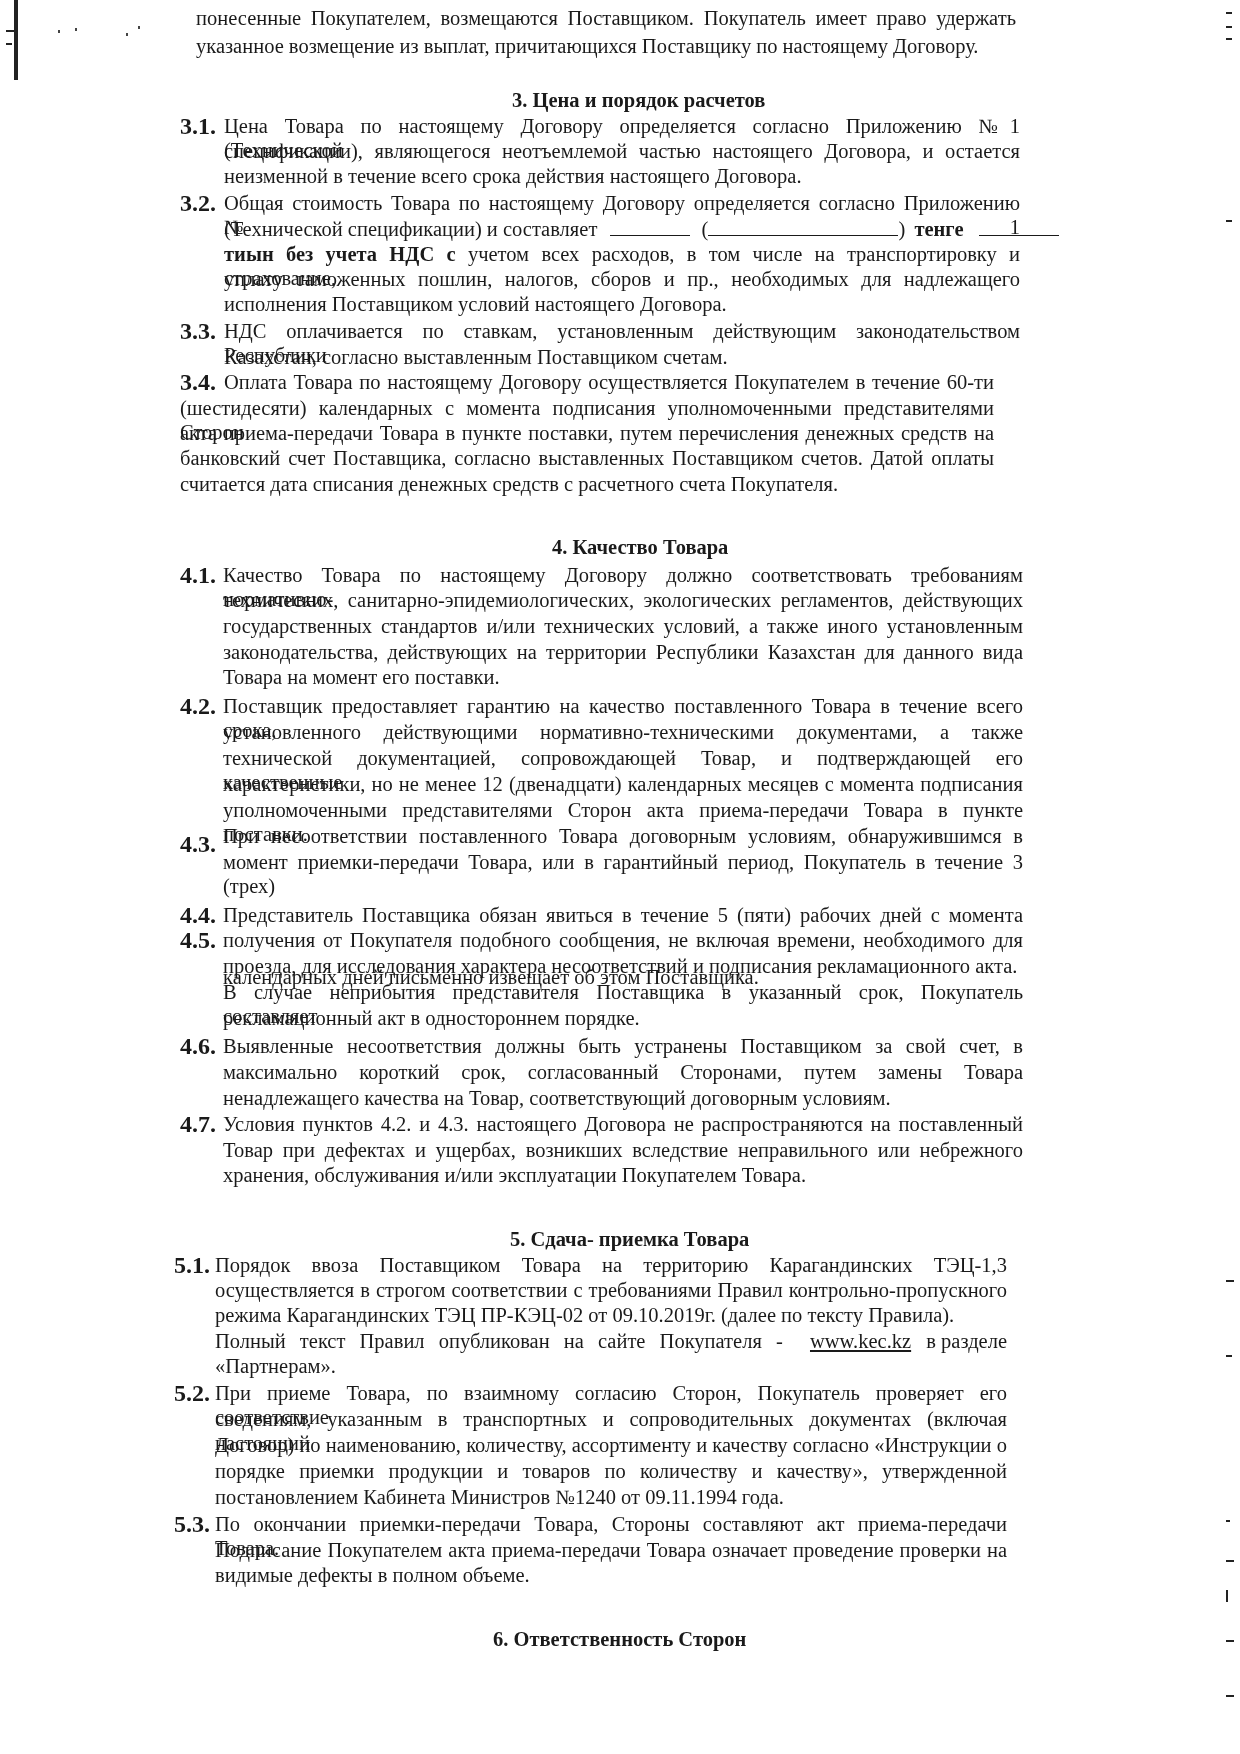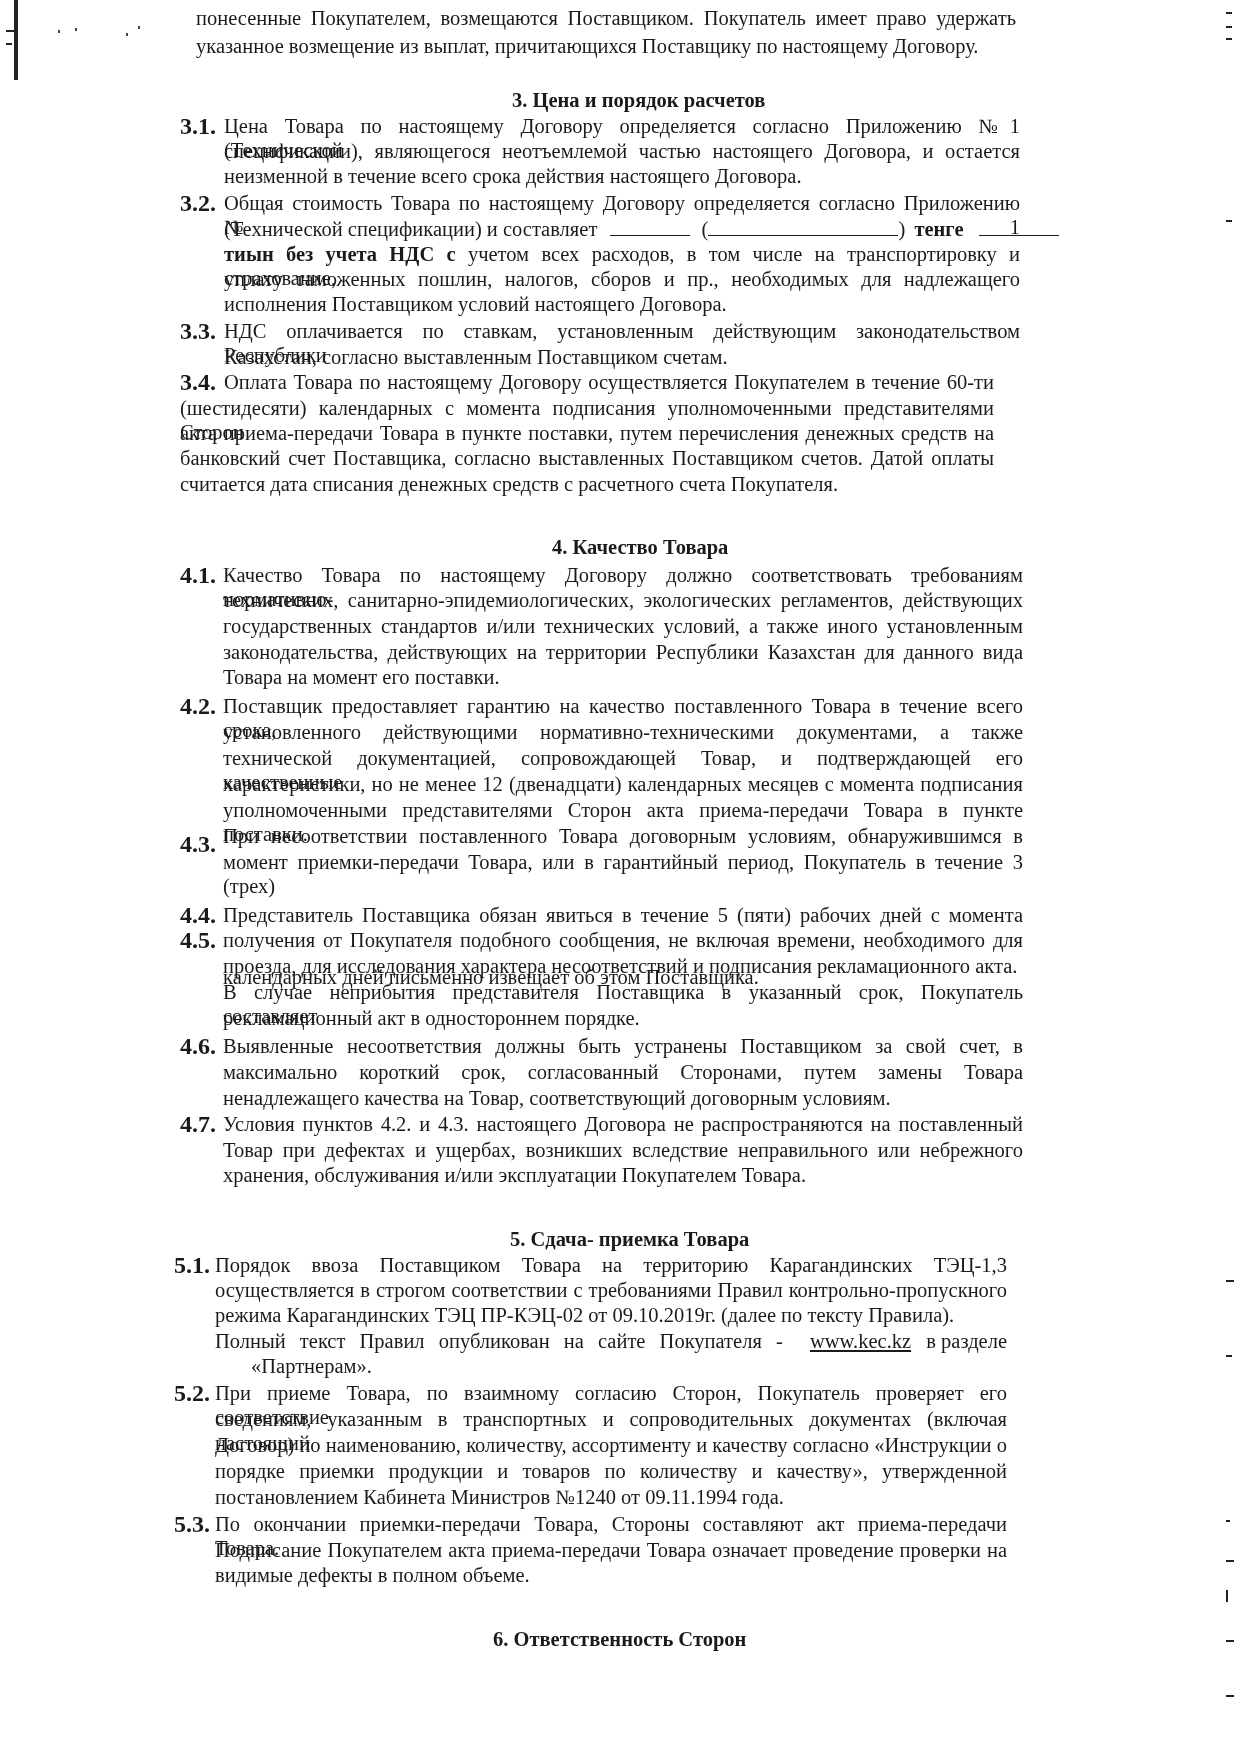--- a/index.html
+++ b/index.html
@@ -120,21 +120,21 @@
   <div class="line just" style="left:215px;top:1253px;width:792px;">Порядок ввоза Поставщиком Товара на территорию Карагандинских ТЭЦ-1,3</div>
   <div class="line just" style="left:215px;top:1278px;width:792px;">осуществляется в строгом соответствии с требованиями Правил контрольно-пропускного</div>
   <div class="line" style="left:215px;top:1303px;">режима Карагандинских ТЭЦ ПР-КЭЦ-02 от 09.10.2019г. (далее по тексту Правила).</div>
   <div class="line" style="left:215px;top:1329px;width:792px;display:flex;justify-content:space-between;">
     <span style="word-spacing:9px;">Полный текст Правил опубликован на сайте Покупателя -</span>
     <span>
       <span class="u">www.kec.kz</span>
       <span style="margin-left:10px;">в разделе</span>
     </span>
   </div>
-  <div class="line" style="left:215px;top:1354px;margin-left:36px;">«Партнерам».</div>
+  <div class="line" style="left:215px;top:1354px;">«Партнерам».</div>
 
   <div class="num" style="left:174px;top:1381px;">5.2.</div>
   <div class="line just" style="left:215px;top:1381px;width:792px;">При приеме Товара, по взаимному согласию Сторон, Покупатель проверяет его соответствие</div>
   <div class="line just" style="left:215px;top:1433px;width:792px;">Договор) по наименованию, количеству, ассортименту и качеству согласно «Инструкции о</div>
   <div class="line just" style="left:215px;top:1407px;width:792px;">сведениям, указанным в транспортных и сопроводительных документах (включая настоящий</div>
   <div class="line just" style="left:215px;top:1459px;width:792px;">порядке приемки продукции и товаров по количеству и качеству», утвержденной</div>
   <div class="line" style="left:215px;top:1485px;">постановлением Кабинета Министров №1240 от 09.11.1994 года.</div>
 
   <div class="num" style="left:174px;top:1512px;">5.3.</div>
   <div class="line just" style="left:215px;top:1512px;width:792px;">По окончании приемки-передачи Товара, Стороны составляют акт приема-передачи Товара.</div>

